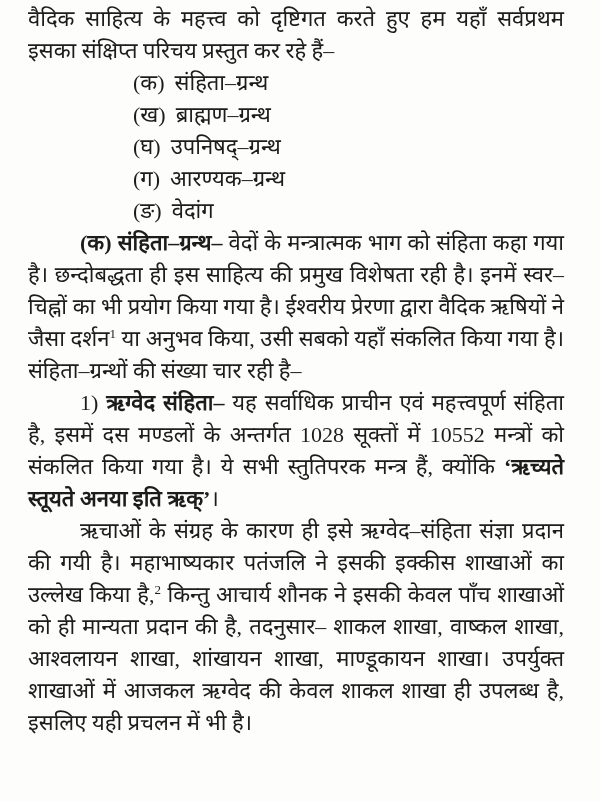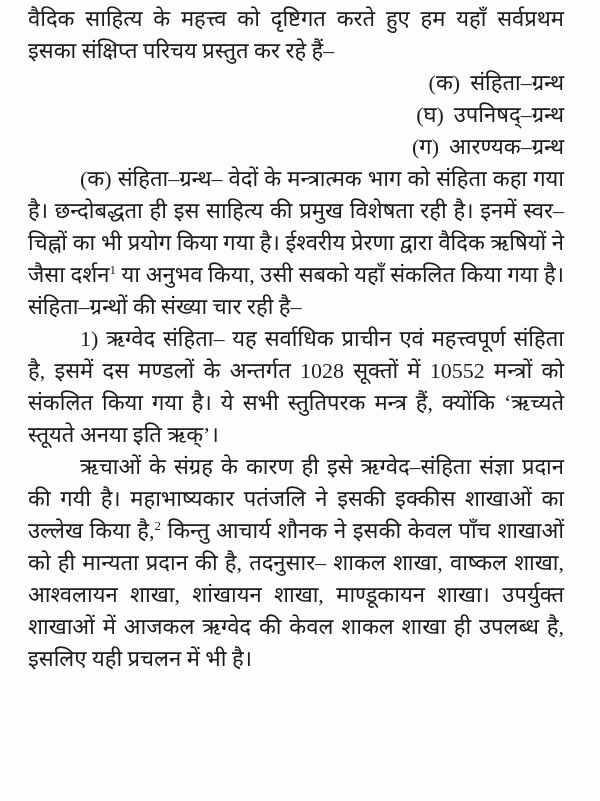--- a/index.html
+++ b/index.html
@@ -23,47 +23,49 @@
     line-height: 32px;
   }
   p {
     margin: 0;
     text-align: justify;
   }
   .indent {
     text-indent: 52px;
   }
   .bold {
-    font-weight: normal;
+    font-weight: bold;
   }
   sup.fn {
     font-size: 13px;
     line-height: 0;
     vertical-align: super;
   }
   .veda-list {
     margin-left: 105px;
-    text-align: right;
+    text-align: left;
   }
   .veda-list .item-label {
     margin-right: 10px;
   }
 </style>
 </head>
 <body style="background: rgb(253, 253, 251);">
 
 <div class="page">
 
   <p>वैदिक साहित्य के महत्त्व को दृष्टिगत करते हुए हम यहाँ सर्वप्रथम इसका संक्षिप्त परिचय प्रस्तुत कर रहे हैं–</p>
 
 
   <div class="veda-list">
     <div><span class="item-label">(क)</span><span>संहिता–ग्रन्थ</span></div>
+    <div><span class="item-label">(ख)</span><span>ब्राह्मण–ग्रन्थ</span></div>
     <div><span class="item-label">(घ)</span><span>उपनिषद्–ग्रन्थ</span></div>
     <div><span class="item-label">(ग)</span><span>आरण्यक–ग्रन्थ</span></div>
+    <div><span class="item-label">(ङ)</span><span>वेदांग</span></div>
   </div>
 
   <p class="indent"><span class="bold">(क) संहिता–ग्रन्थ–</span><span> वेदों के मन्त्रात्मक भाग को संहिता कहा गया है। छन्दोबद्धता ही इस साहित्य की प्रमुख विशेषता रही है। इनमें स्वर–चिह्नों का भी प्रयोग किया गया है। ईश्वरीय प्रेरणा द्वारा वैदिक ऋषियों ने जैसा दर्शन</span><sup class="fn">1</sup><span> या अनुभव किया, उसी सबको यहाँ संकलित किया गया है। संहिता–ग्रन्थों की संख्या चार रही है–</span></p>
 
   <p class="indent"><span>1)</span><span> </span><span class="bold">ऋग्वेद संहिता–</span><span> यह सर्वाधिक प्राचीन एवं महत्त्वपूर्ण संहिता है, इसमें दस मण्डलों के अन्तर्गत 1028 सूक्तों में 10552 मन्त्रों को संकलित किया गया है। ये सभी स्तुतिपरक मन्त्र हैं, क्योंकि </span><span class="bold">‘ऋच्यते स्तूयते अनया इति ऋक्’</span><span>।</span></p>
 
   <p class="indent"><span>ऋचाओं के संग्रह के कारण ही इसे ऋग्वेद–संहिता संज्ञा प्रदान की गयी है। महाभाष्यकार पतंजलि ने इसकी इक्कीस शाखाओं का उल्लेख किया है,</span><sup class="fn">2</sup><span> किन्तु आचार्य शौनक ने इसकी केवल पाँच शाखाओं को ही मान्यता प्रदान की है, तदनुसार– शाकल शाखा, वाष्कल शाखा, आश्वलायन शाखा, शांखायन शाखा, माण्डूकायन शाखा। उपर्युक्त शाखाओं में आजकल ऋग्वेद की केवल शाकल शाखा ही उपलब्ध है, इसलिए यही प्रचलन में भी है।</span></p>
 
 </div>
 

